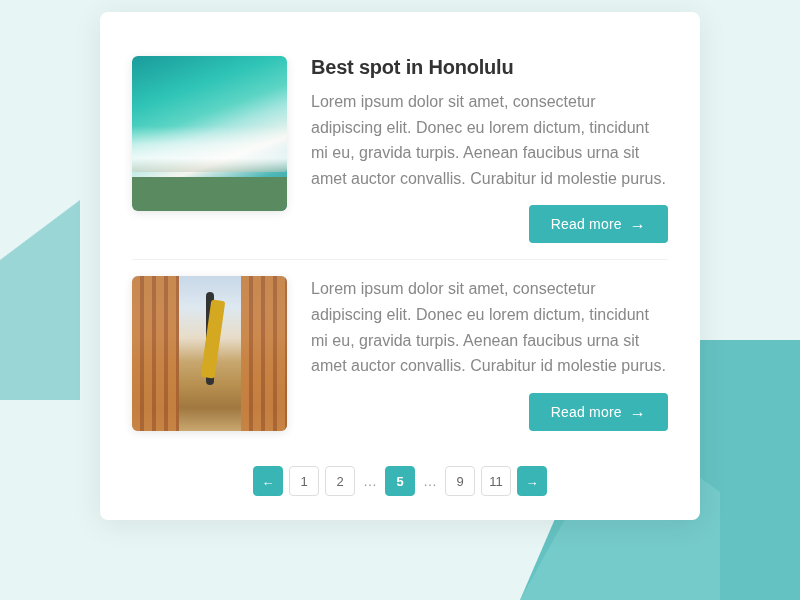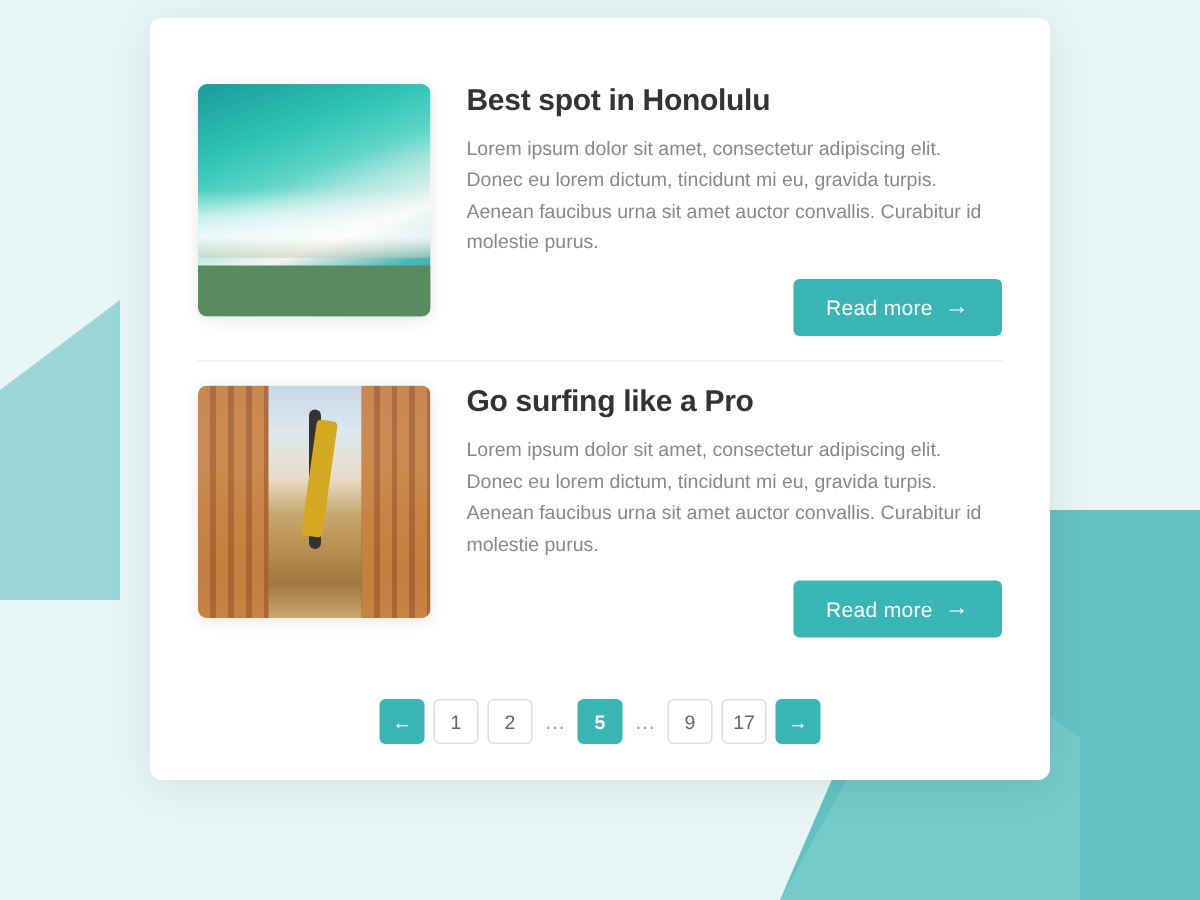--- a/index.html
+++ b/index.html
@@ -173,21 +173,21 @@
 
     .article-title {
       font-size: 20px;
       font-weight: 700;
       color: #333;
       margin-bottom: 10px;
       letter-spacing: -0.2px;
     }
 
     .article-body {
-      font-size: 13px;
+      font-size: 16px;
       color: #888;
       line-height: 1.6;
       flex: 1;
     }
 
     .read-more-btn {
       display: inline-flex;
       align-items: center;
       gap: 8px;
       background: #3ab5b5;
@@ -276,37 +276,36 @@
 
     <div class="article-item">
       <div class="article-image">
         <div class="img-surfer">
           <div class="fence-left"></div>
           <div class="fence-right"></div>
         </div>
       </div>
       <div class="article-content">
         <div>
-          <div class="article-title">Go surfing like a Pro</div>
           <p class="article-body">Lorem ipsum dolor sit amet, consectetur adipiscing elit. Donec eu lorem dictum, tincidunt mi eu, gravida turpis. Aenean faucibus urna sit amet auctor convallis. Curabitur id molestie purus.</p>
         </div>
         <button class="read-more-btn">
           <span>Read more</span>
           <span class="btn-arrow">→</span>
         </button>
       </div>
     </div>
 
   </div>
 
   <div class="pagination">
     <button class="page-btn nav-btn">←</button>
     <button class="page-btn">1</button>
     <button class="page-btn">2</button>
     <span class="page-dots">…</span>
     <button class="page-btn active">5</button>
     <span class="page-dots">…</span>
     <button class="page-btn">9</button>
-    <button class="page-btn">17</button>
+    <button class="page-btn">11</button>
     <button class="page-btn nav-btn">→</button>
   </div>
 
 </div>
 
 </body></html>

